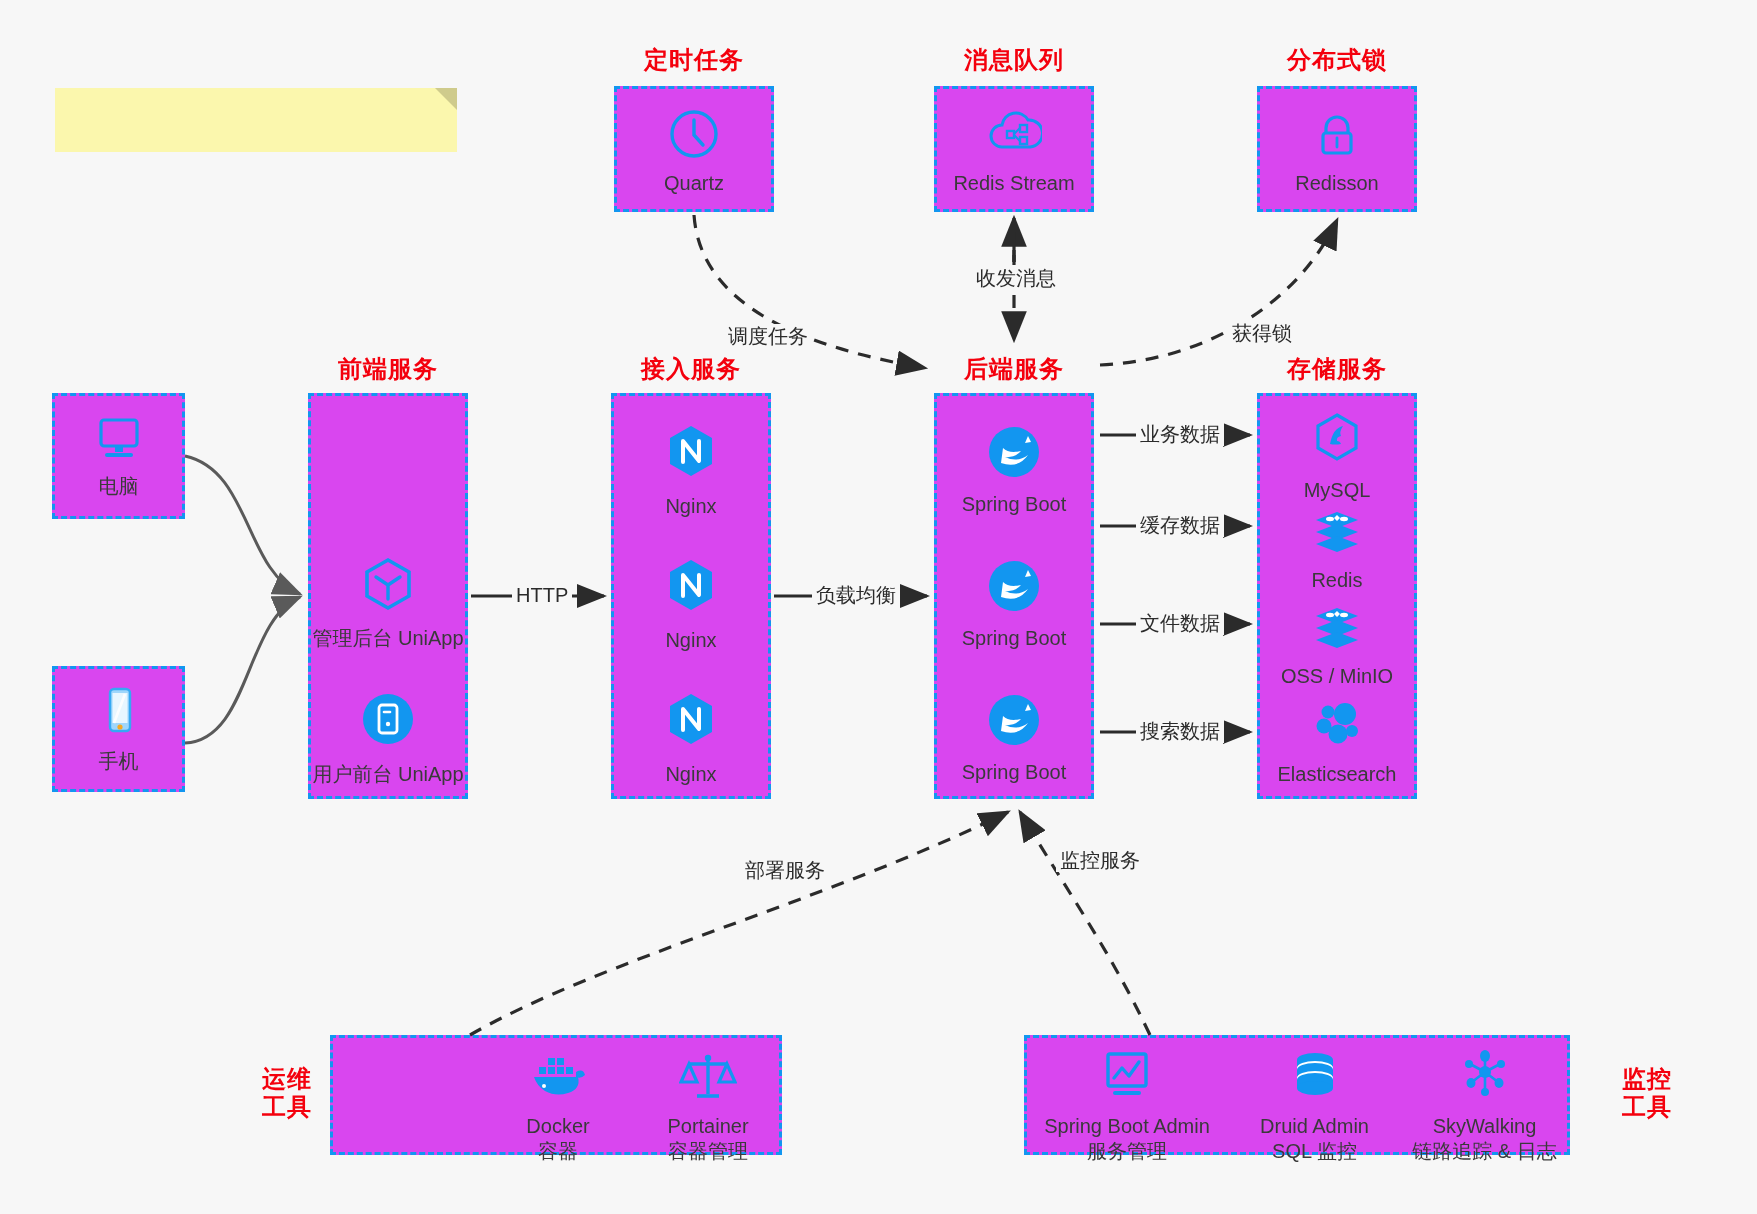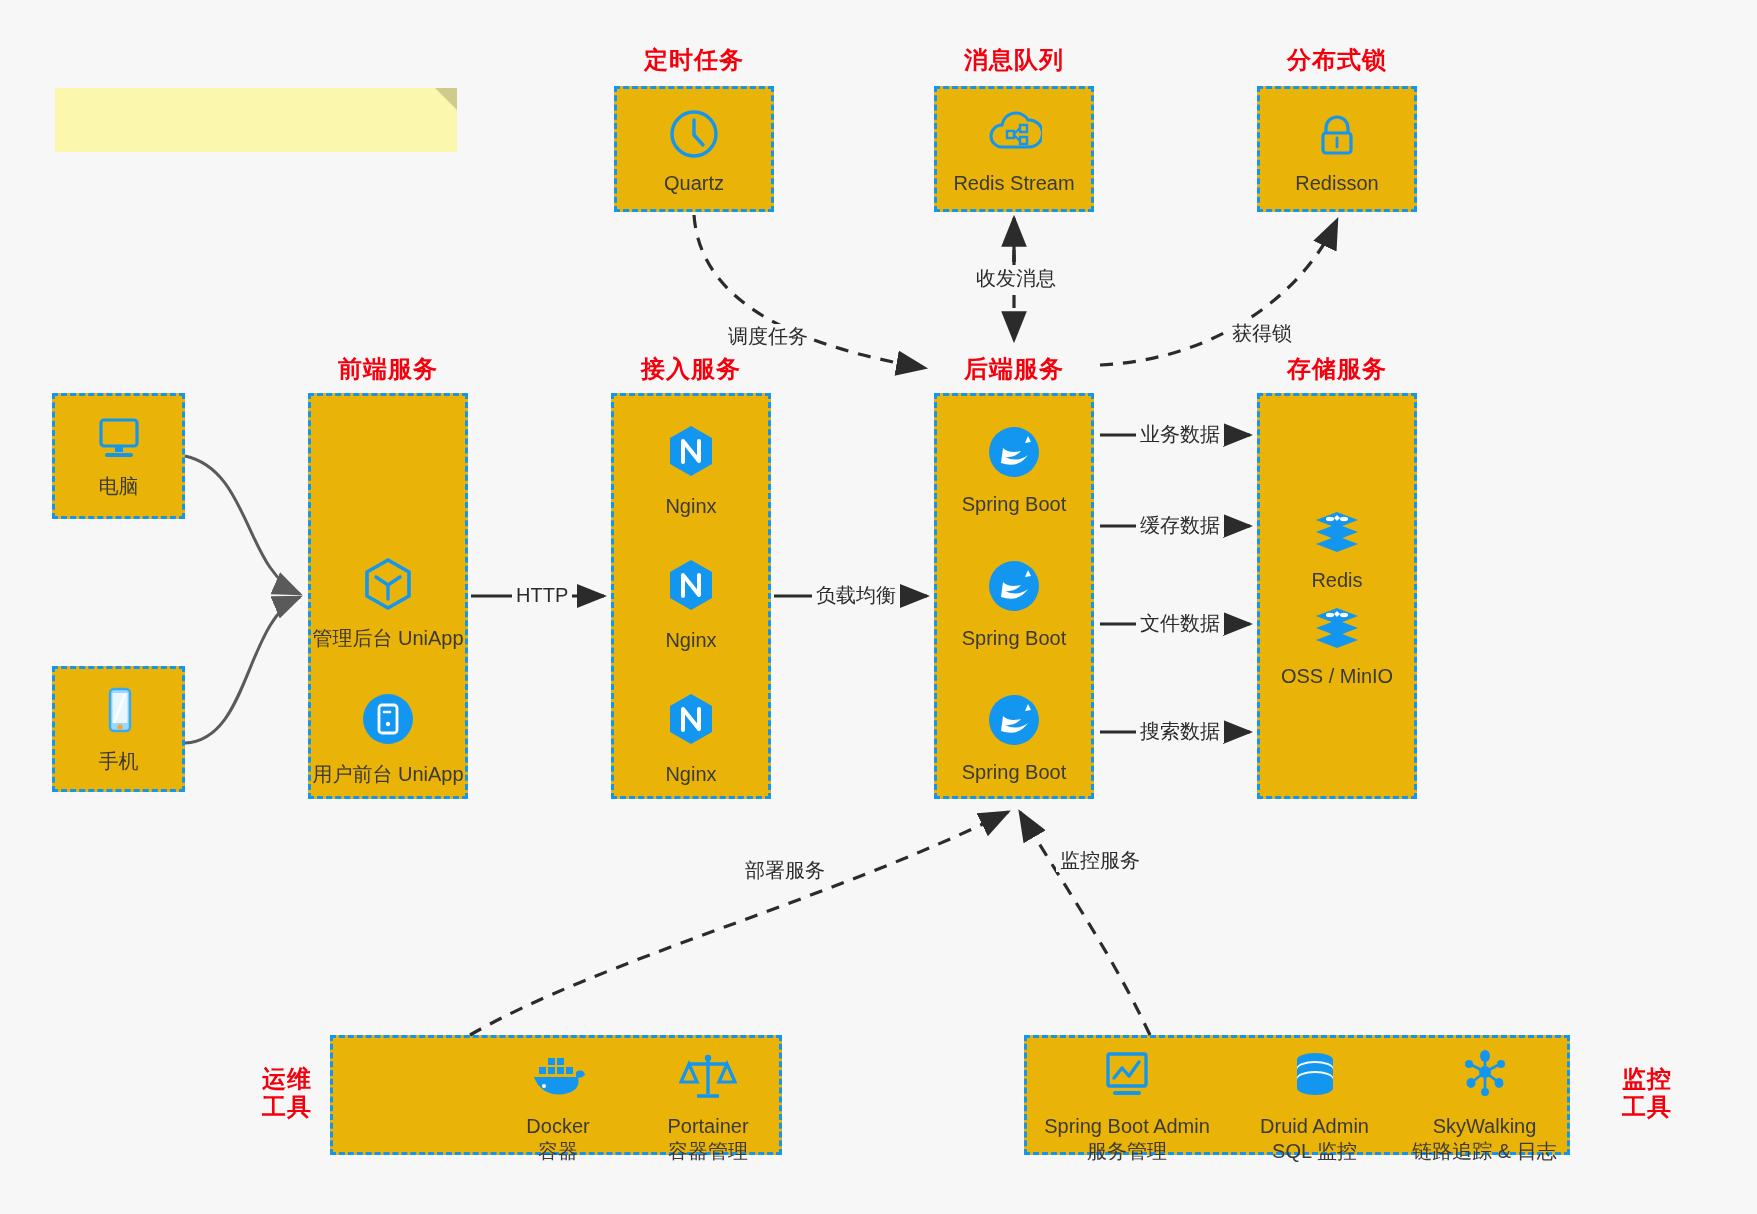--- a/index.html
+++ b/index.html
@@ -9,21 +9,21 @@
     font-family:"Liberation Sans","DejaVu Sans",sans-serif;
     overflow:hidden;
     position:relative;
   }
   #stage{position:absolute;left:0;top:0;width:1757px;height:1214px;}
 
   
   .dbox{
     position:absolute;
     border:3px dashed #1296f0;
-    background:#eab308;
+    background:#d946ef;
     box-sizing:border-box;
   }
   .glabel{
     position:absolute;
     color:#f4000d;
     font-weight:bold;
     font-size:24px;
     letter-spacing:1px;
     white-space:nowrap;
     text-align:center;
@@ -238,20 +238,29 @@
             <path d="M17 41 q17 6 27 -8 q-11 8 -23 2 q10 1 16 -6 q-12 3 -18 -3" fill="#ffffff"></path>
             <path d="M44 14 l3 6 -6 1 z" fill="#ffffff"></path>
           </svg>
       </span>
       <span class="cap">Spring Boot</span>
     </div>
   </div>
 
   <div class="glabel" style="left:1257px;top:353px;width:160px;">存储服务</div>
   <div class="dbox" style="left:1257px;top:393px;width:160px;height:406px;">
+    <div class="node" style="top:14px;">
+      <span class="ico">
+        <svg width="58" height="58" viewBox="0 0 58 58">
+          <path d="M29 5 L48 16 L48 38 L29 49 L10 38 L10 16 Z" fill="none" stroke="#1296f0" stroke-width="3.2"></path>
+          <path d="M22 34 q3 -16 13 -18 q-4 6 -2 10 q-5 1 -4 5 q3 0 4 3 q-6 1 -11 0" fill="#1296f0"></path>
+        </svg>
+      </span>
+      <span class="cap">MySQL</span>
+    </div>
     <div class="node" style="top:110px;">
       <span class="ico">
         <svg width="58" height="52" viewBox="0 0 58 52">
           <path d="M29 6 L50 14 L29 22 L8 14 Z" fill="#1296f0"></path>
           <path d="M29 18 L50 26 L29 34 L8 26 Z" fill="#1296f0"></path>
           <path d="M29 30 L50 38 L29 46 L8 38 Z" fill="#1296f0"></path>
           <ellipse cx="22" cy="13" rx="4" ry="2.2" fill="#ffffff"></ellipse>
           <ellipse cx="36" cy="13" rx="4" ry="2.2" fill="#ffffff"></ellipse>
           <path d="M29 9 l3 3 -3 3 -3 -3 z" fill="#ffffff"></path>
         </svg>
@@ -263,20 +272,32 @@
         <svg width="58" height="52" viewBox="0 0 58 52">
           <path d="M29 6 L50 14 L29 22 L8 14 Z" fill="#1296f0"></path>
           <path d="M29 18 L50 26 L29 34 L8 26 Z" fill="#1296f0"></path>
           <path d="M29 30 L50 38 L29 46 L8 38 Z" fill="#1296f0"></path>
           <ellipse cx="22" cy="13" rx="4" ry="2.2" fill="#ffffff"></ellipse>
           <ellipse cx="36" cy="13" rx="4" ry="2.2" fill="#ffffff"></ellipse>
           <path d="M29 9 l3 3 -3 3 -3 -3 z" fill="#ffffff"></path>
         </svg>
       </span>
       <span class="cap">OSS / MinIO</span>
+    </div>
+    <div class="node" style="top:302px;">
+      <span class="ico">
+        <svg width="58" height="54" viewBox="0 0 58 54">
+          <circle cx="37" cy="16" r="11" fill="#1296f0"></circle>
+          <circle cx="20" cy="14" r="6.5" fill="#1296f0"></circle>
+          <circle cx="16" cy="28" r="7.5" fill="#1296f0"></circle>
+          <circle cx="30" cy="36" r="9.5" fill="#1296f0"></circle>
+          <circle cx="44" cy="33" r="6" fill="#1296f0"></circle>
+        </svg>
+      </span>
+      <span class="cap">Elasticsearch</span>
     </div>
   </div>
 
   <div class="glabel vert" style="left:252px;top:1065px;width:70px;">
     <span>运维</span><br>
     <span>工具</span>
   </div>
   <div class="dbox" style="left:330px;top:1035px;width:452px;height:120px;">
     <div class="node" style="top:10px;left:150px;width:150px;">
       <span class="ico">

